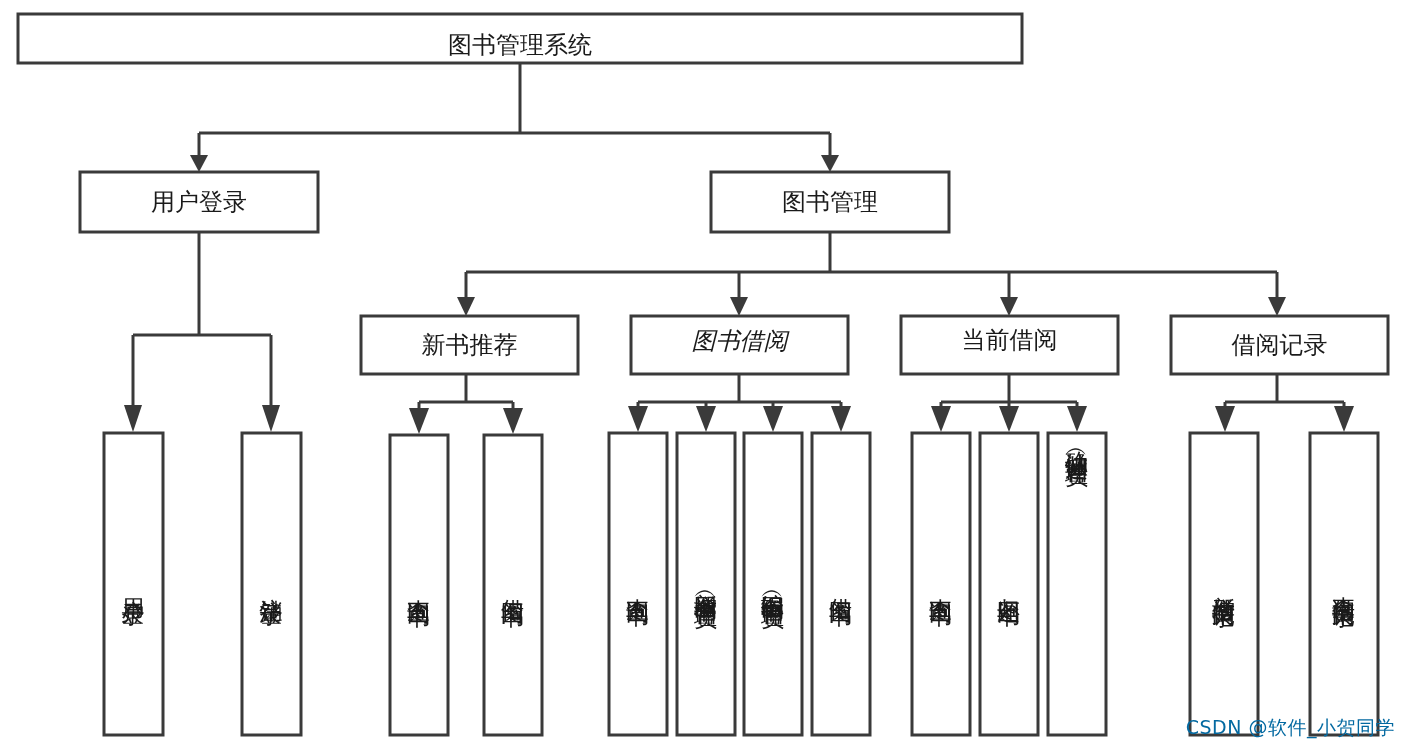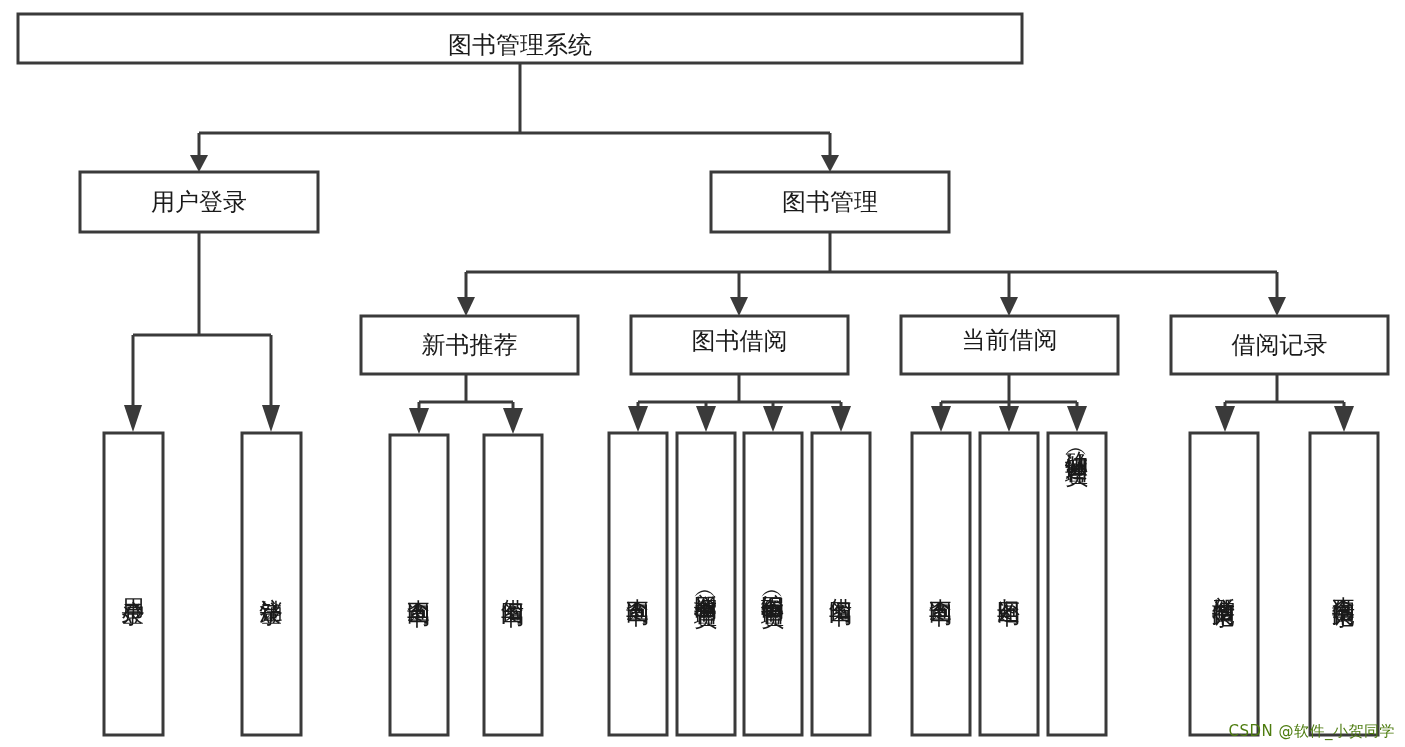--- a/index.html
+++ b/index.html
@@ -65,22 +65,22 @@
     font-family: "DejaVu Sans", "Liberation Sans", sans-serif;
     font-size: 24px;
     color: #1a1a1a;
     white-space: nowrap;
   }
   .watermark {
     position: absolute;
     right: 10px;
     bottom: 6px;
     font-family: "DejaVu Sans", "Liberation Sans", sans-serif;
-    font-size: 15px;
-    color: #4d7c0f;
+    font-size: 19px;
+    color: #0369a1;
     white-space: nowrap;
     letter-spacing: 0.5px;
   }
 </style>
 </head>
 <body>
 
 <div id="diagram-root">
 
   <svg id="flow" viewBox="0 0 1405 747">
@@ -187,21 +187,21 @@
   </div>
 
   <div class="htext-wrap" style="left:361px; top:316px; width:217px; height:58px;">
     <span>新书推荐</span>
   </div>
 
   <div class="htext-wrap" style="left:711px; top:172px; width:238px; height:60px;">
     <span>图书管理</span>
   </div>
 
-  <div class="htext-wrap" style="left:631px; top:316px; width:217px; height:49px;">
+  <div class="htext-wrap" style="left:631px; top:316px; width:217px; height:49px;font-style:italic;">
     <span>图书借阅</span>
   </div>
 
   <div class="htext-wrap" style="left:901px; top:316px; width:217px; height:48px;">
     <span>当前借阅</span>
   </div>
 
   <div class="htext-wrap" style="left:1171px; top:316px; width:217px; height:58px;border-radius:15px;">
     <span>借阅记录</span>
   </div>

